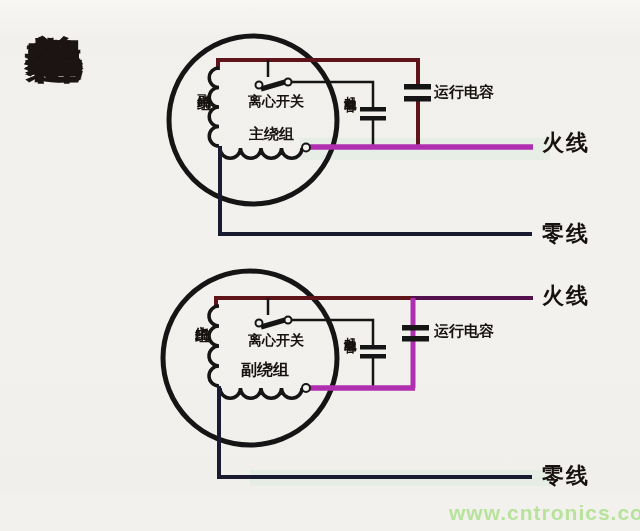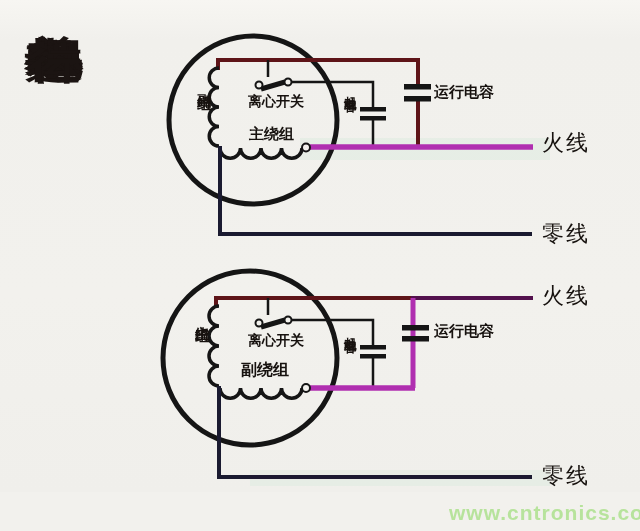--- a/index.html
+++ b/index.html
@@ -5,21 +5,21 @@
   html,body{margin:0;padding:0;}
   body{width:640px;height:531px;overflow:hidden;background:#f2f1ed;
        font-family:"Liberation Serif","DejaVu Serif",serif;}
   .stage{position:relative;width:640px;height:492px;
          background:linear-gradient(180deg,#f7f6f2 0%,#f1f0ec 8%,#f2f1ed 60%,#f0efeb 100%);}
   .tint{position:absolute;pointer-events:none;}
   .tint.a{left:300px;top:138px;width:250px;height:22px;background:rgba(190,226,206,0.22);}
   .tint.b{left:250px;top:470px;width:300px;height:16px;background:rgba(190,226,206,0.18);}
   svg.diagram{position:absolute;left:0;top:0;}
   .lbl{position:absolute;color:#17120f;font-weight:700;white-space:nowrap;line-height:1.05;}
-  .lbl.big{font-size:22px;font-weight:400;letter-spacing:2px;}
+  .lbl.big{font-size:22px;font-weight:700;letter-spacing:2px;}
   .vert{writing-mode:vertical-rl;text-orientation:upright;}
   .title-col{position:absolute;left:35px;top:5px;width:38px;height:522px;
              writing-mode:vertical-rl;text-orientation:upright;
              font-size:36px;font-weight:900;color:#1b1412;letter-spacing:1px;
              transform:scaleX(1.6);transform-origin:50% 0;line-height:38px;}
   .wind-v{font-size:14px;letter-spacing:2px;}
   .startcap{font-size:12.5px;letter-spacing:1px;}
   .watermark{position:absolute;left:449px;top:501px;font-size:21px;font-weight:700;
              color:#b7e39c;font-family:"Liberation Sans","DejaVu Sans",sans-serif;letter-spacing:1px;}
 </style>

